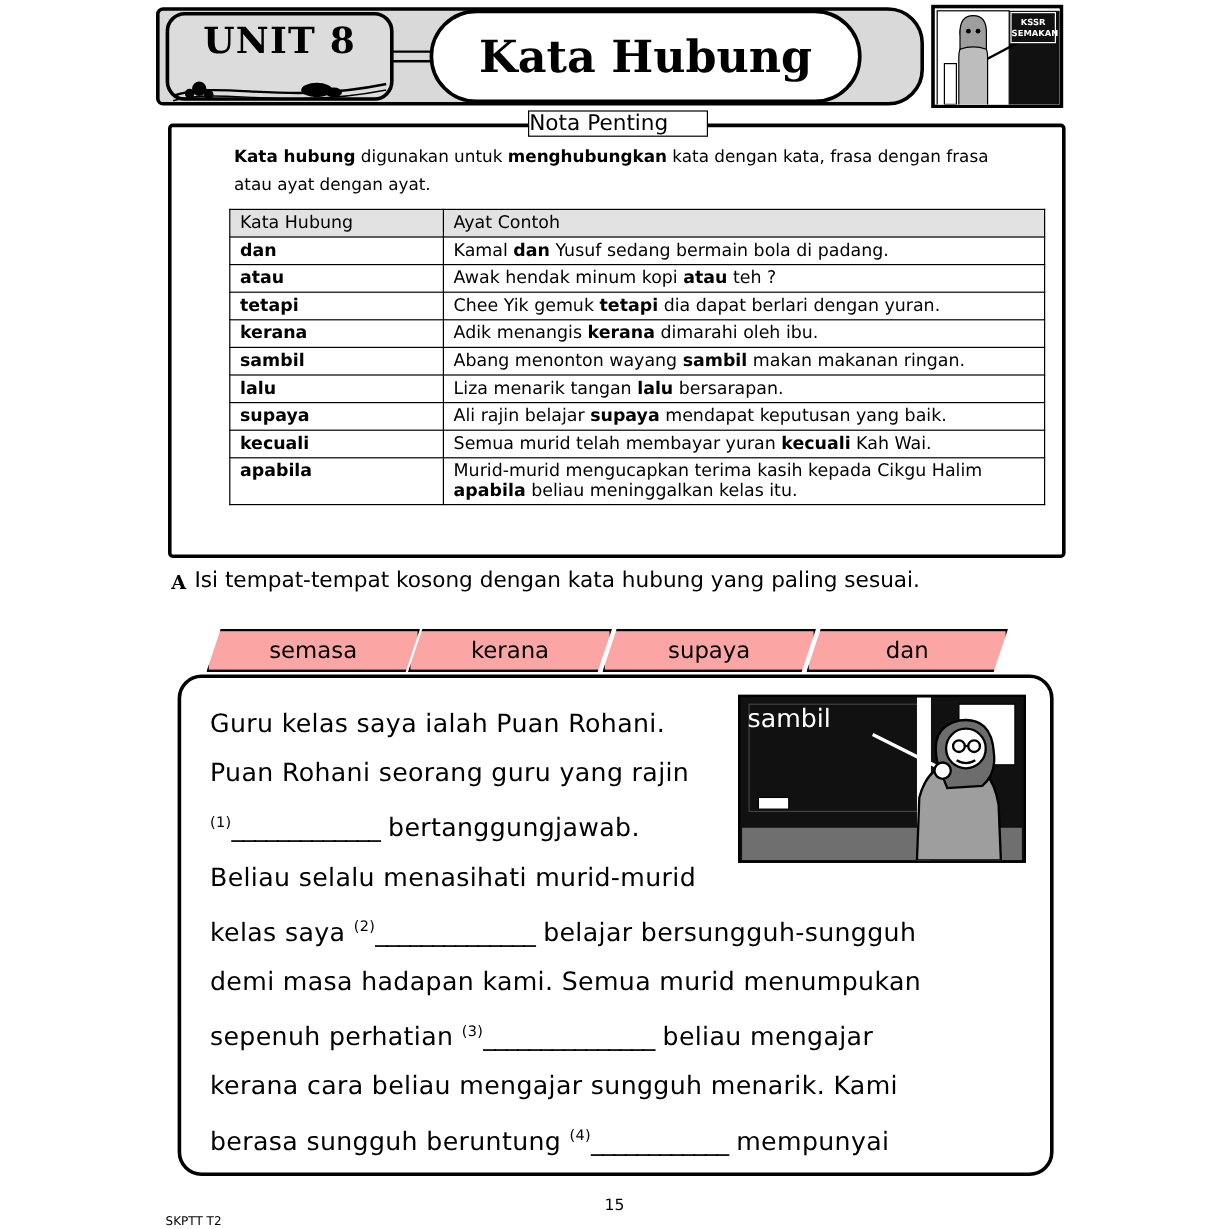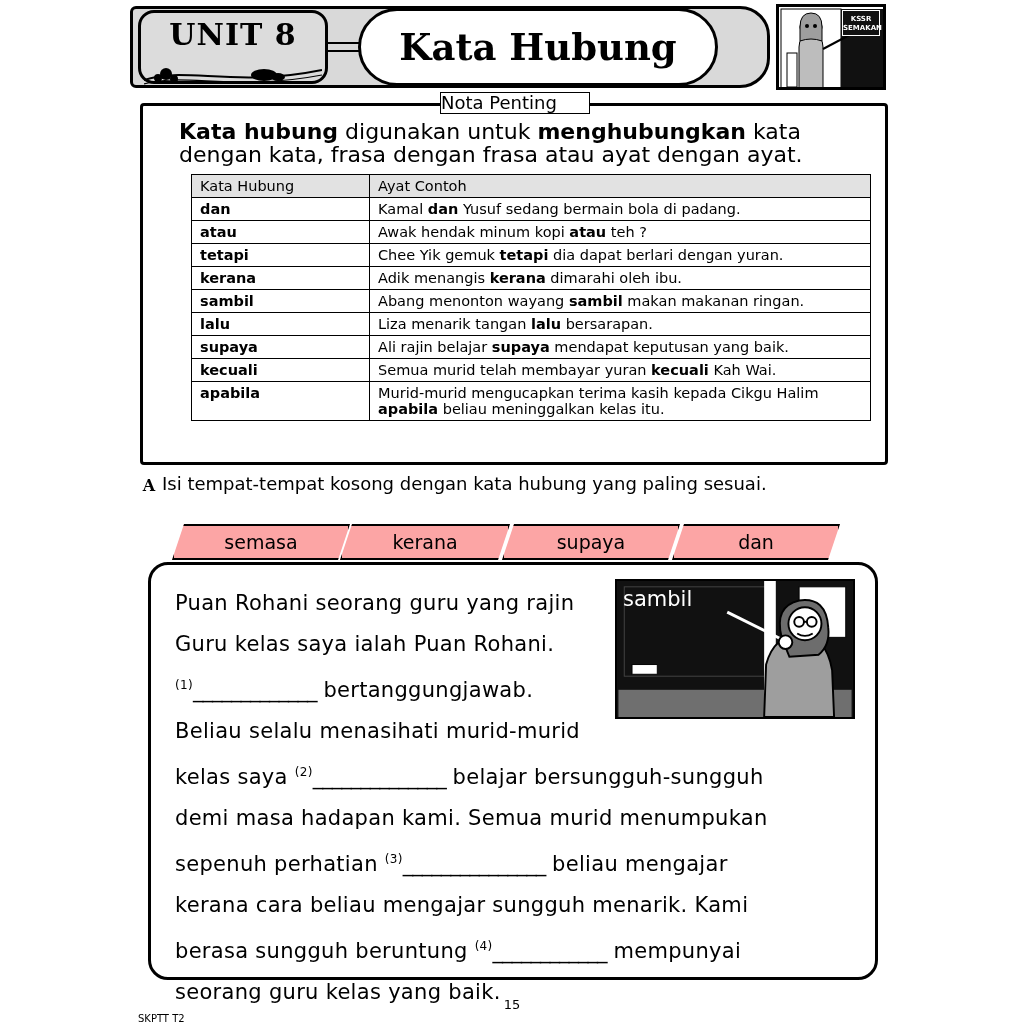--- a/index.html
+++ b/index.html
@@ -108,24 +108,24 @@
   .nota-box {
     position: absolute;
     left: 140px; top: 103px;
     width: 748px; height: 362px;
     border: 3px solid #000;
     border-radius: 4px;
     background: #fff;
     padding: 14px 16px 10px 16px;
   }
   .nota-intro {
-    font-size: 22px;
+    font-size: 14px;
     line-height: 23px;
     margin-bottom: 8px;
-    margin-left: 20px;
+    margin-left: 36px;
     margin-right: 10px;
   }
   .nota-intro b { font-weight: bold; }
 
   table.contoh {
     border-collapse: collapse;
     width: 680px;
     margin-left: 32px;
     font-size: 14.5px;
   }
@@ -370,34 +370,33 @@
       <circle cx="199" cy="42" r="5" fill="#fff" stroke="#000" stroke-width="2"></circle>
       <line x1="191" y1="42" x2="194" y2="42" stroke="#000" stroke-width="2"></line>
       <path d="M184,54 Q192,59 200,54" stroke="#000" stroke-width="2" fill="none"></path>
       <path d="M172,62 L112,32" stroke="#fff" stroke-width="3"></path>
       <circle cx="172" cy="63" r="7" fill="#fff" stroke="#000" stroke-width="2"></circle>
       <rect x="14" y="86" width="26" height="10" fill="#fff" stroke="#000"></rect>
     </svg>
     <div class="pic-label">sambil</div>
   </div>
 
+  <p>Guru  kelas  saya  ialah  Puan  Rohani.</p>
   <p>Puan  Rohani  seorang  guru  yang  rajin</p>
-  <p>Guru  kelas  saya  ialah  Puan  Rohani.</p>
   <p>
     <span class="sup">(1)</span><span class="blank-sm">_____________</span><span>  bertanggungjawab.</span>
   </p>
   <p>Beliau  selalu  menasihati  murid-murid</p>
   <p>
     <span>kelas  saya  </span><span class="sup">(2)</span><span class="blank-sm">______________</span><span>  belajar  bersungguh-sungguh</span>
   </p>
   <p>demi  masa  hadapan  kami.  Semua  murid  menumpukan</p>
   <p>
     <span>sepenuh  perhatian  </span><span class="sup">(3)</span><span class="blank-sm">_______________</span><span>  beliau  mengajar</span>
   </p>
   <p>kerana  cara  beliau  mengajar  sungguh  menarik.  Kami</p>
   <p>
     <span>berasa  sungguh  beruntung  </span><span class="sup">(4)</span><span class="blank-sm">____________</span><span>  mempunyai</span>
   </p>
-  <p>seorang  guru  kelas  yang  baik.</p>
 </div>
 
 <div class="page-num">15</div>
 <div class="footer-code">SKPTT T2</div>
 
 </body></html>

